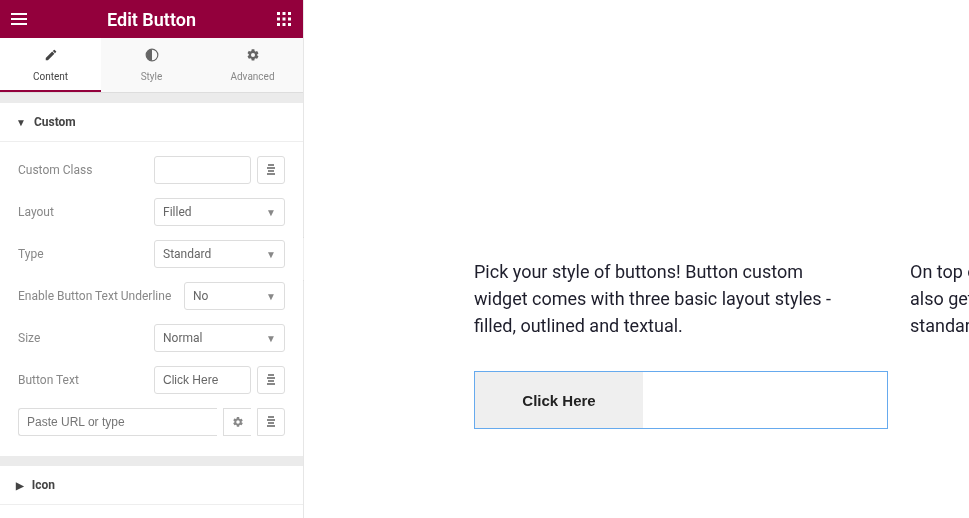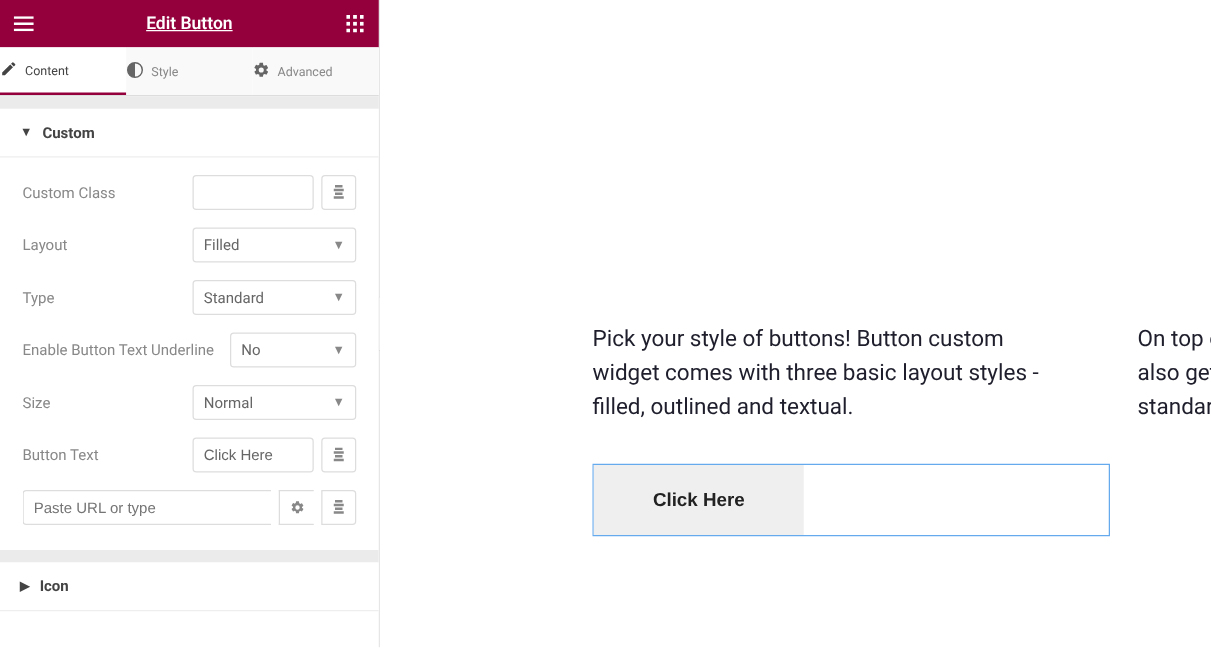--- a/index.html
+++ b/index.html
@@ -34,39 +34,38 @@
   }
   .panel-header .hamburger, .panel-header .grid-icon {
     width: 18px; height: 18px;
     display: flex; align-items: center; justify-content: center;
     cursor: pointer;
     color: #fff;
   }
   .panel-title {
     flex: 1;
     text-align: center;
-    font-size: 14px;
+    font-size: 18px;
     font-weight: 600;
-    text-decoration: underline;
   }
   
   .tabs {
     display: flex;
     border-bottom: 1px solid #ddd;
     background: #fff;
   }
   .tab {
     flex: 1;
     text-align: center;
     padding: 10px 0 8px;
     font-size: 10px;
     color: #888;
     cursor: pointer;
     display: flex;
-    flex-direction: row;
+    flex-direction: column;
     align-items: center;
     gap: 6px;
   }
   .tab.active {
     background: #fff;
     color: #444;
     border-bottom: 2px solid #93003c;
   }
   .tab:not(.active) {
     background: #f9f9f9;

